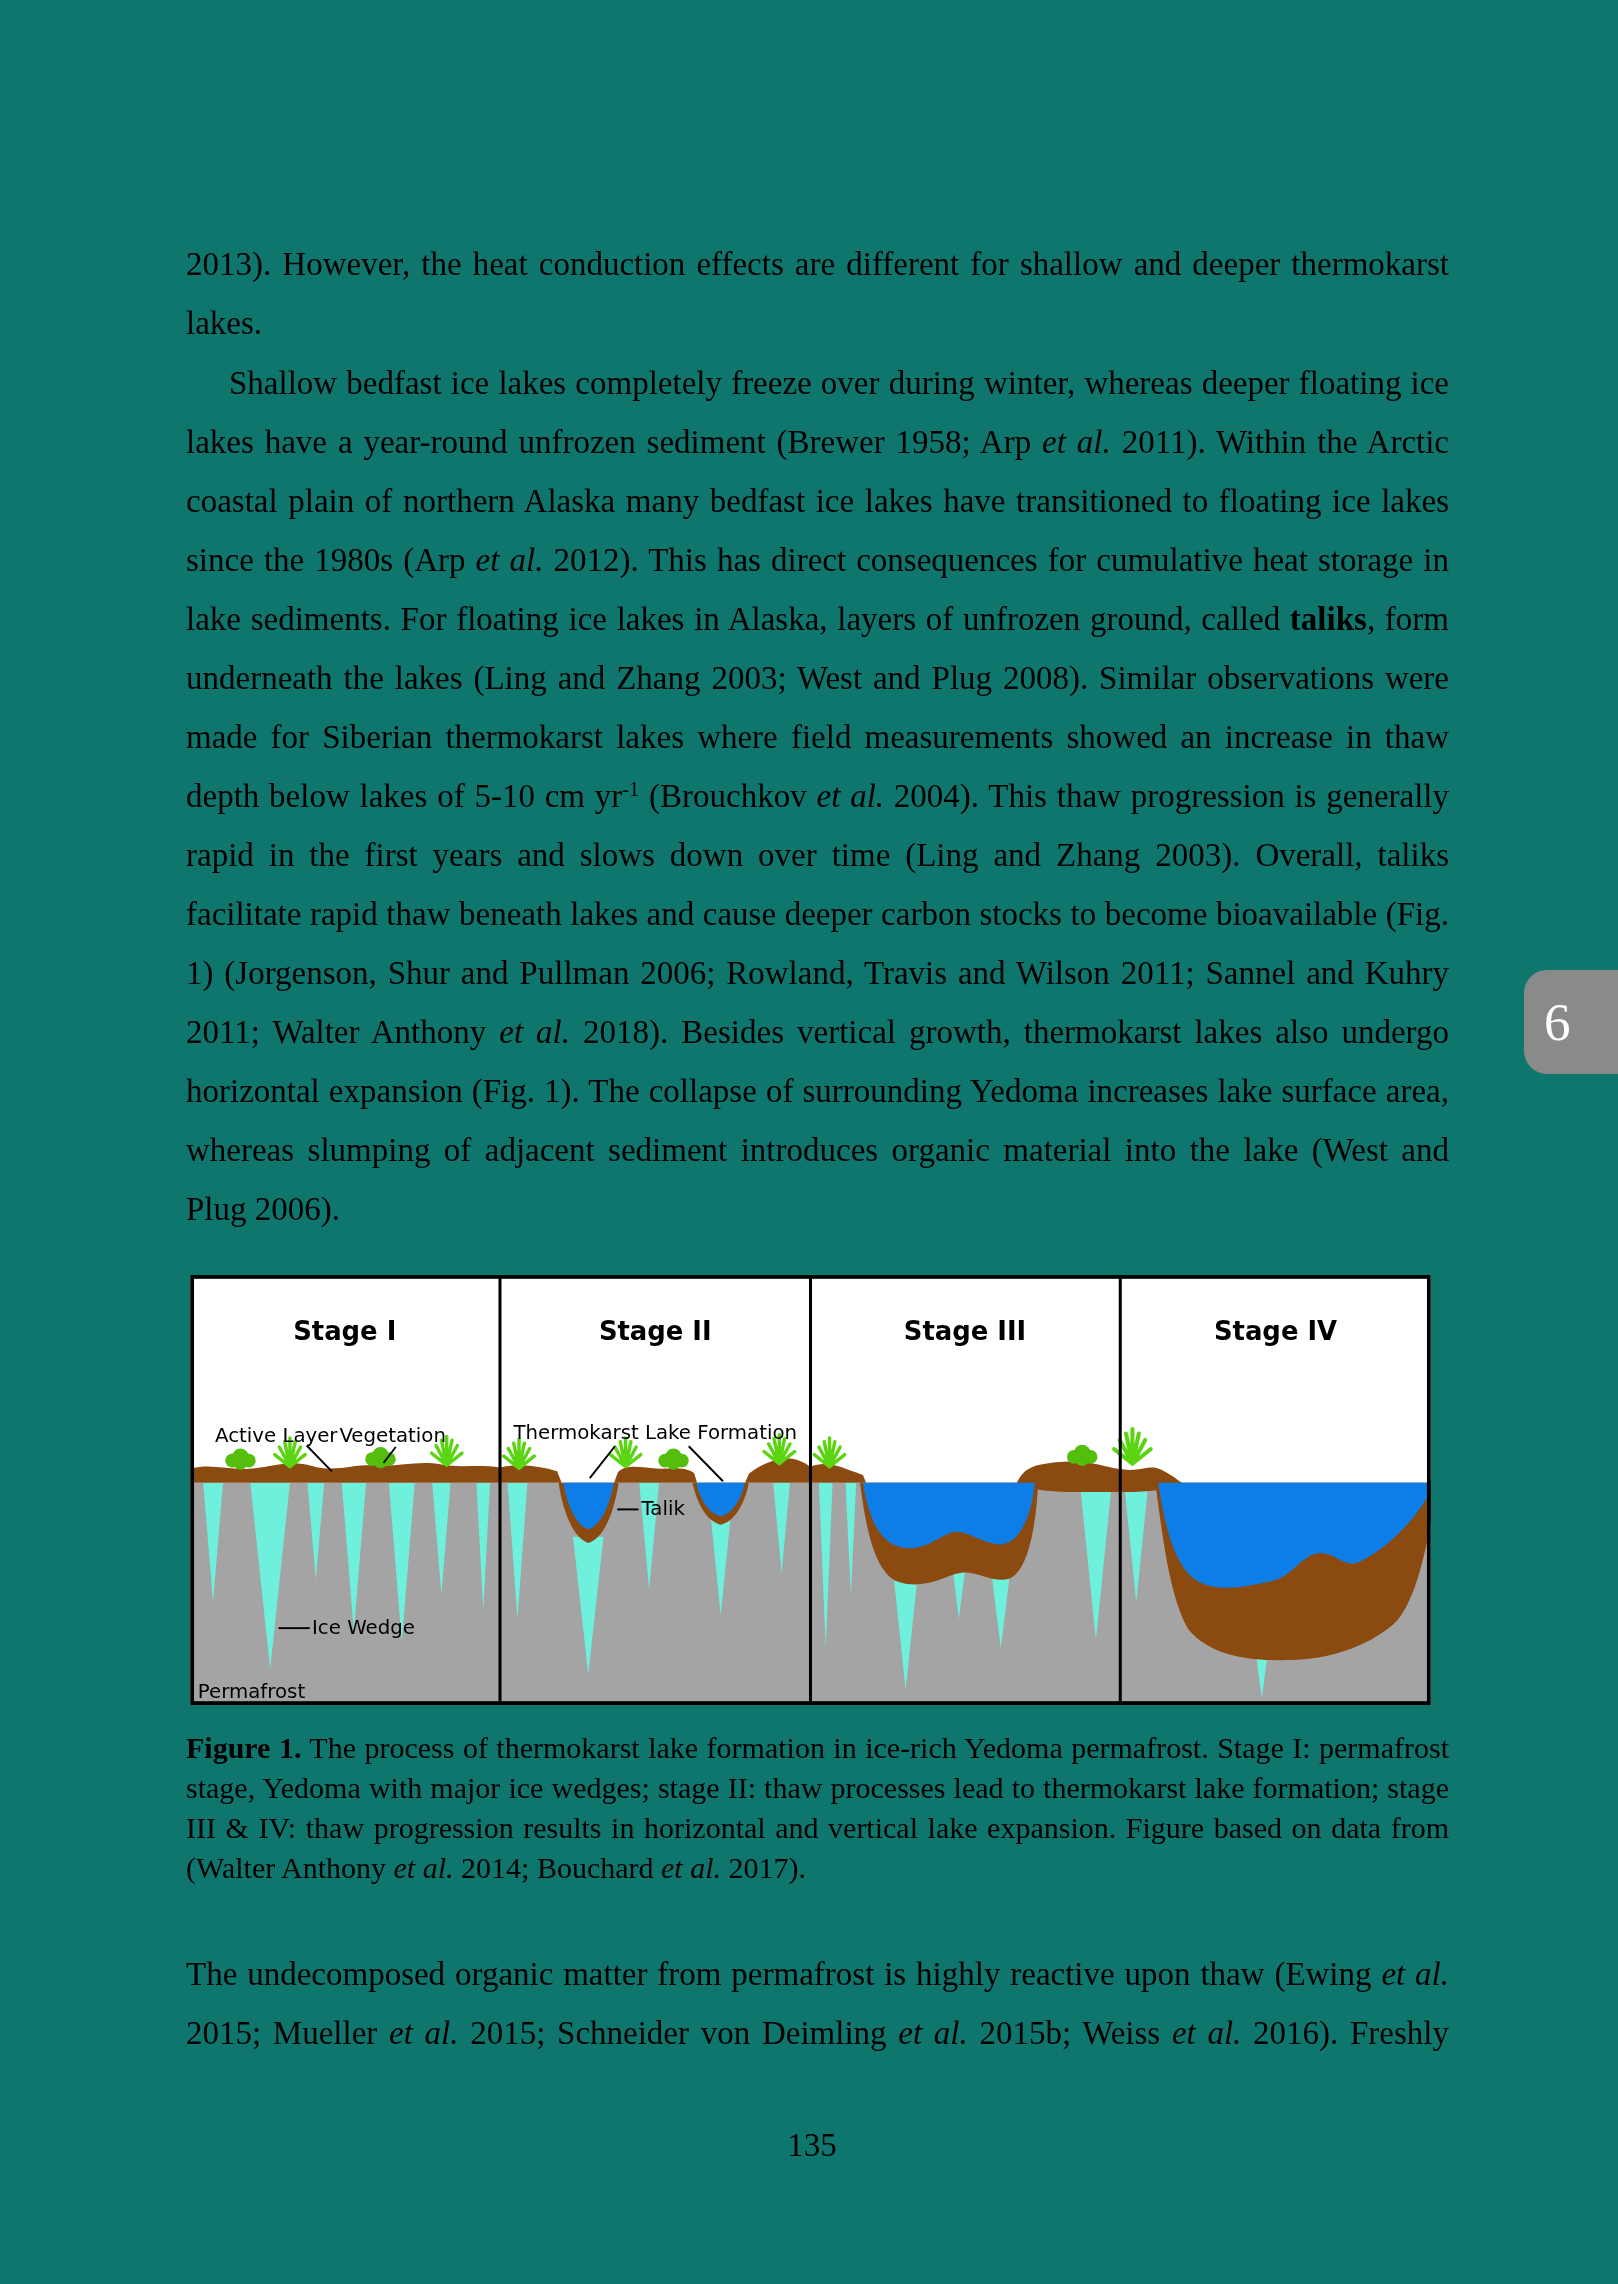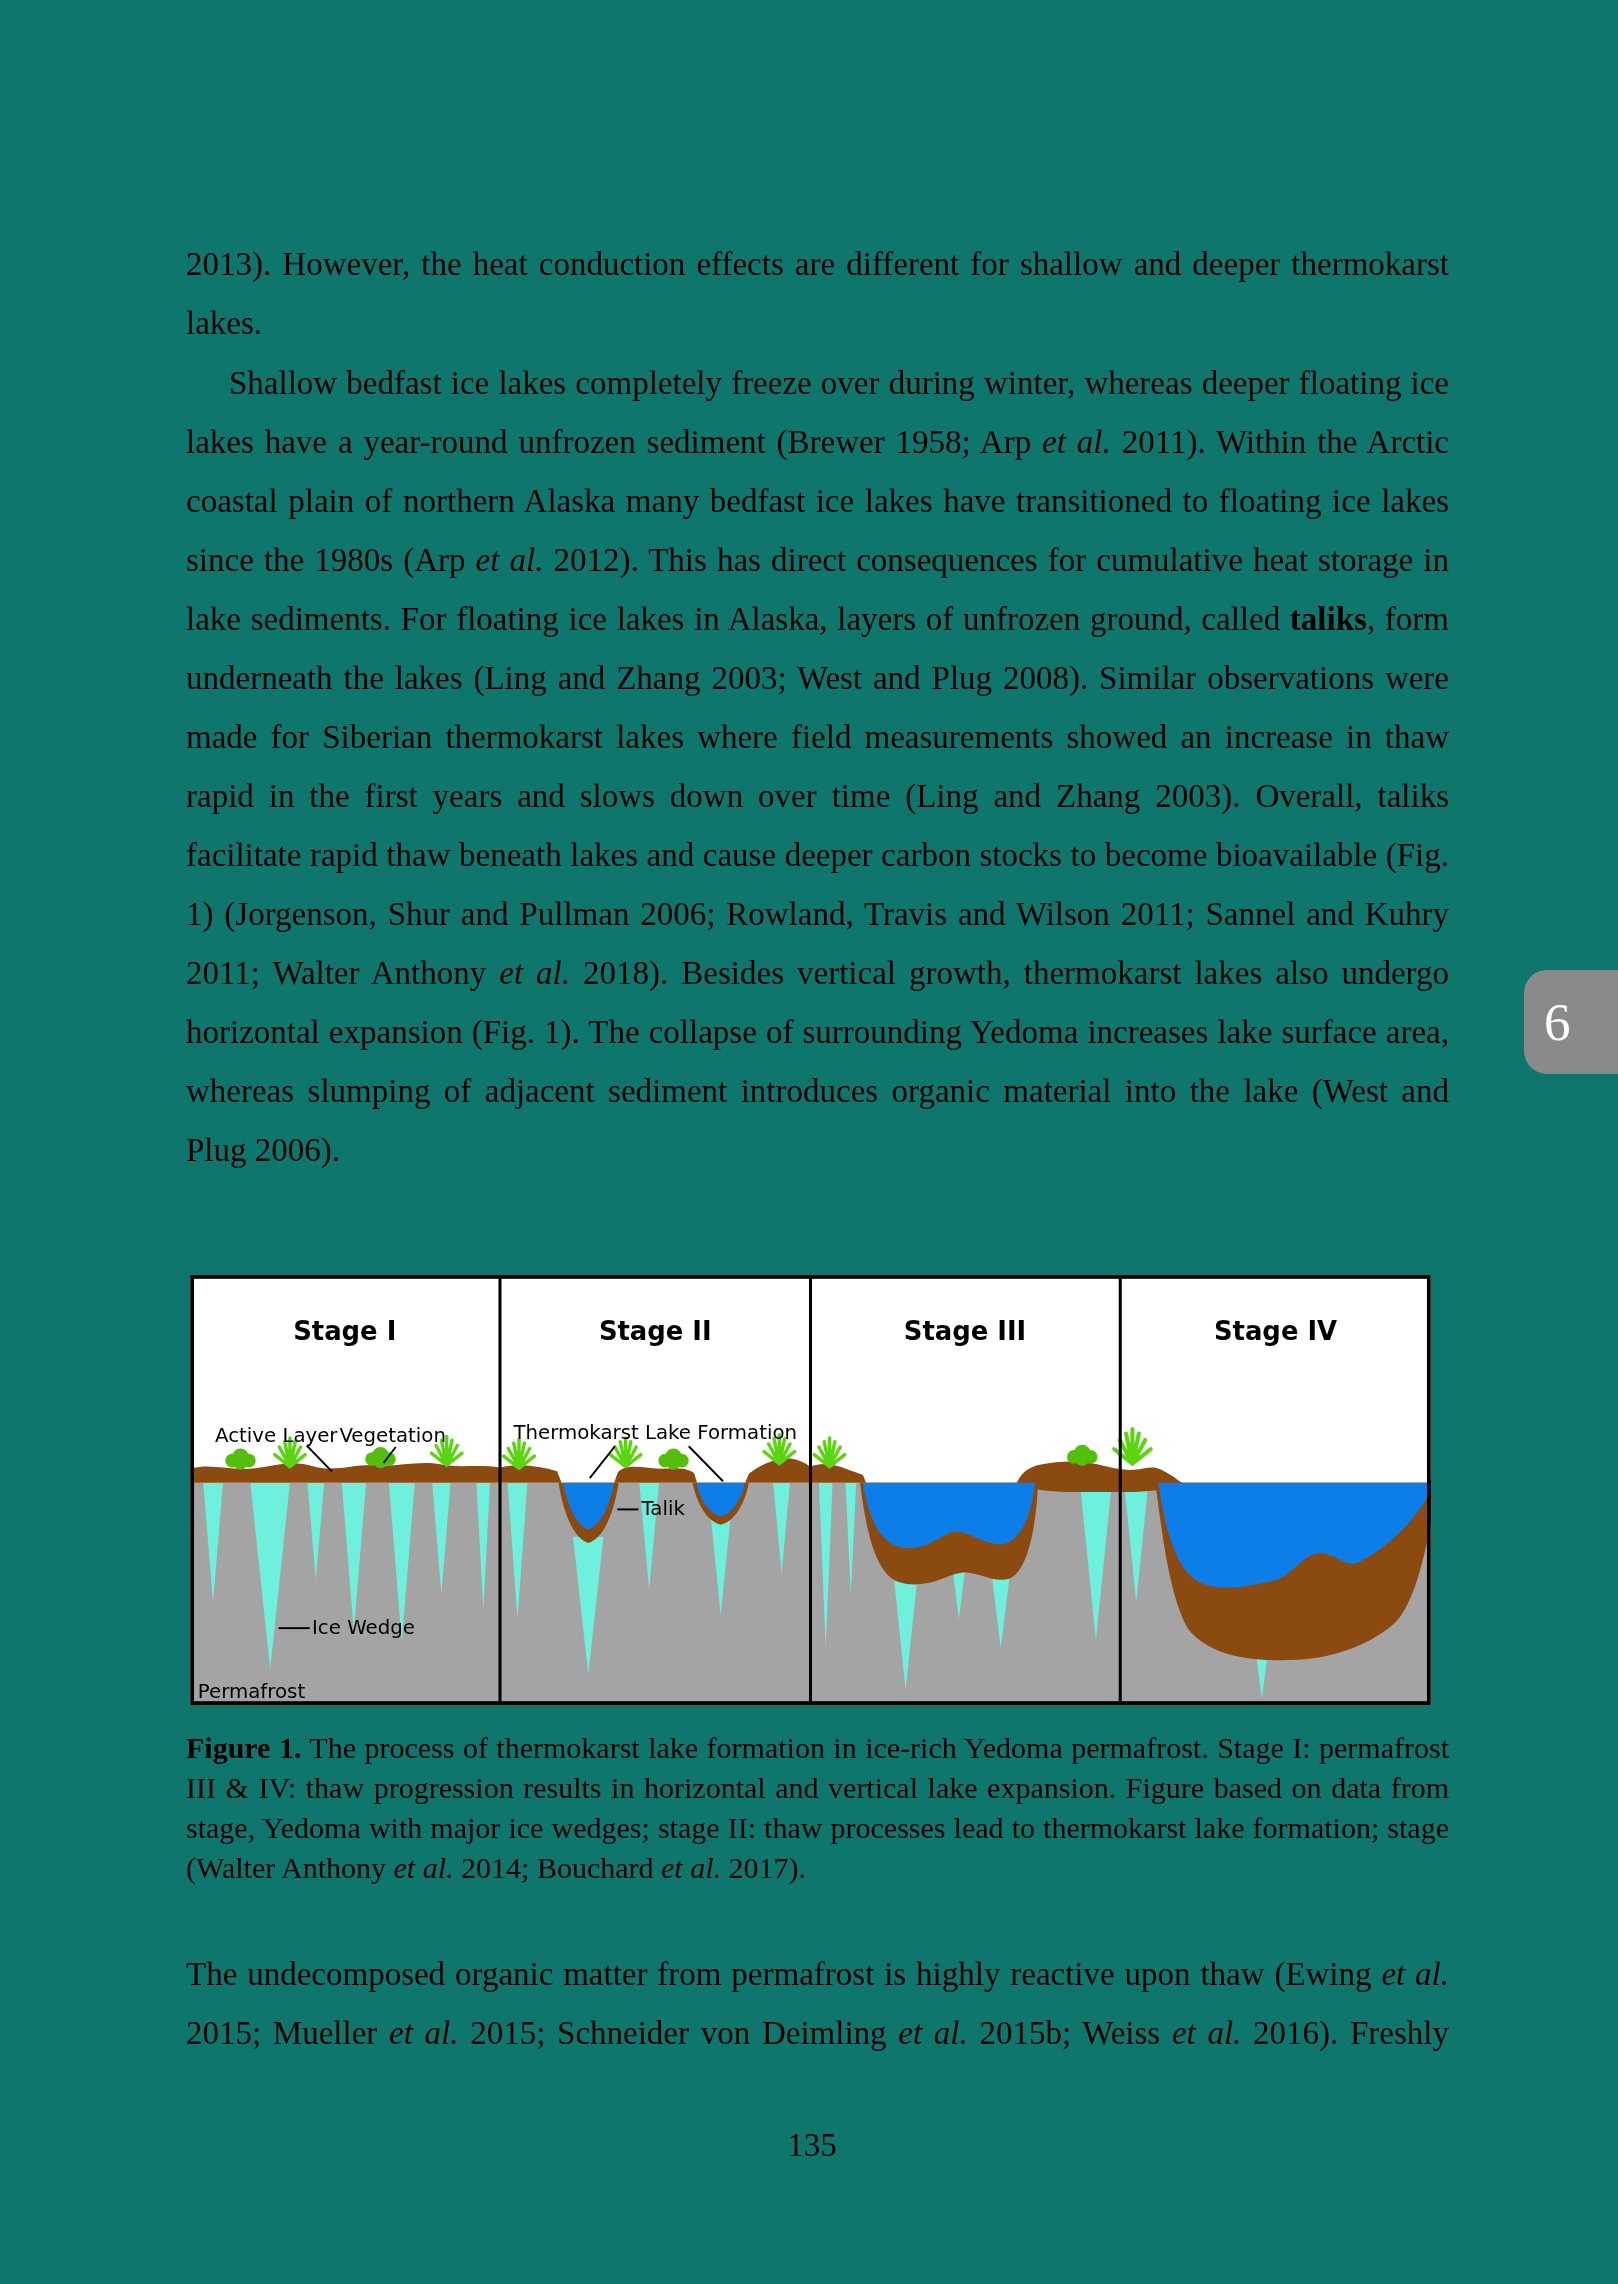--- a/index.html
+++ b/index.html
@@ -38,20 +38,21 @@
       <div class="ln noj">lakes.</div>
     </div>
   <div class="block body-text" style="top:354px">
       <div class="ln ind">Shallow bedfast ice lakes completely freeze over during winter, whereas deeper floating ice</div>
       <div class="ln">lakes have a year-round unfrozen sediment (Brewer 1958; Arp <i>et al.</i> 2011). Within the Arctic</div>
       <div class="ln">coastal plain of northern Alaska many bedfast ice lakes have transitioned to floating ice lakes</div>
       <div class="ln">since the 1980s (Arp <i>et al.</i> 2012). This has direct consequences for cumulative heat storage in</div>
       <div class="ln">lake sediments. For floating ice lakes in Alaska, layers of unfrozen ground, called <b>taliks</b>, form</div>
       <div class="ln">underneath the lakes (Ling and Zhang 2003; West and Plug 2008). Similar observations were</div>
       <div class="ln">made for Siberian thermokarst lakes where field measurements showed an increase in thaw</div>
+      <div class="ln">depth below lakes of 5-10 cm yr<sup>-1</sup> (Brouchkov <i>et al.</i> 2004). This thaw progression is generally</div>
       <div class="ln">rapid in the first years and slows down over time (Ling and Zhang 2003). Overall, taliks</div>
       <div class="ln">facilitate rapid thaw beneath lakes and cause deeper carbon stocks to become bioavailable (Fig.</div>
       <div class="ln">1) (Jorgenson, Shur and Pullman 2006; Rowland, Travis and Wilson 2011; Sannel and Kuhry</div>
       <div class="ln">2011; Walter Anthony <i>et al.</i> 2018). Besides vertical growth, thermokarst lakes also undergo</div>
       <div class="ln">horizontal expansion (Fig. 1). The collapse of surrounding Yedoma increases lake surface area,</div>
       <div class="ln">whereas slumping of adjacent sediment introduces organic material into the lake (West and</div>
       <div class="ln noj">Plug 2006).</div>
     </div>
 
   <div class="fig">
@@ -187,22 +188,22 @@
       <text class="fig-label" x="266" y="220" text-anchor="middle">Vegetation</text>
       <text class="fig-label" x="160" y="472">Ice Wedge</text>
       <text class="fig-label" x="10" y="556">Permafrost</text>
       <text class="fig-label" x="611" y="215" text-anchor="middle">Thermokarst Lake Formation</text>
       <text class="fig-label" x="593" y="316">Talik</text>
     </svg>
   </div>
 
   <div class="block caption-text" style="top:1728px">
       <div class="ln"><b>Figure 1.</b> The process of thermokarst lake formation in ice-rich Yedoma permafrost. Stage I: permafrost</div>
+      <div class="ln">stage, Yedoma with major ice wedges; stage II: thaw processes lead to thermokarst lake formation; stage</div>
       <div class="ln">III &amp; IV: thaw progression results in horizontal and vertical lake expansion. Figure based on data from</div>
-      <div class="ln">stage, Yedoma with major ice wedges; stage II: thaw processes lead to thermokarst lake formation; stage</div>
       <div class="ln noj">(Walter Anthony <i>et al.</i> 2014; Bouchard <i>et al.</i> 2017).</div>
     </div>
 
   <div class="block body-text" style="top:1945px">
       <div class="ln">The undecomposed organic matter from permafrost is highly reactive upon thaw (Ewing <i>et al.</i></div>
       <div class="ln">2015; Mueller <i>et al.</i> 2015; Schneider von Deimling <i>et al.</i> 2015b; Weiss <i>et al.</i> 2016). Freshly</div>
     </div>
 
   <div class="pagenum">135</div>
 

